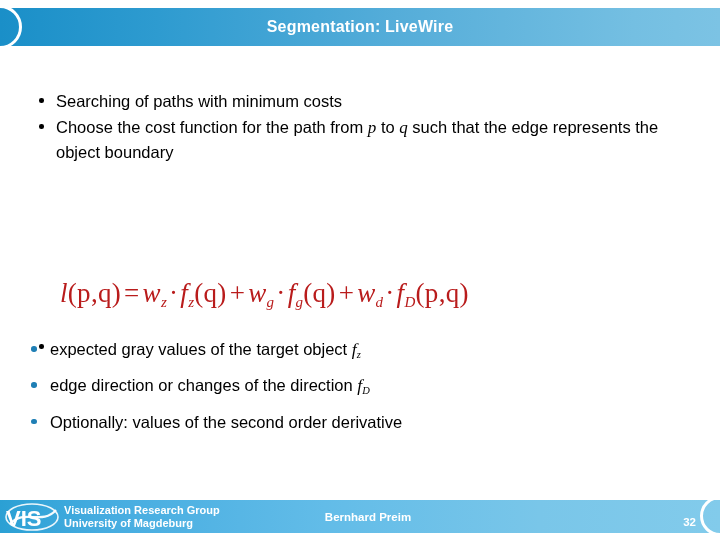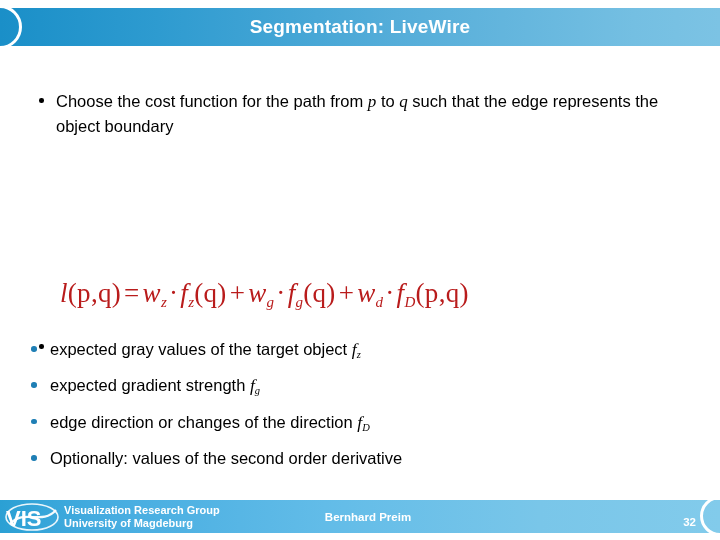--- a/index.html
+++ b/index.html
@@ -34,21 +34,21 @@
     top: -3px;
     width: 44px;
     height: 44px;
     border: 3px solid #ffffff;
     border-radius: 50%;
     background: transparent;
     box-sizing: border-box;
   }
   .title-text {
     position: relative;
-    font-size: 19px;
+    font-size: 16px;
     font-weight: bold;
     color: #ffffff;
     letter-spacing: 0.2px;
     z-index: 3;
   }
 
   
   .content {
     position: absolute;
     left: 0;
@@ -242,43 +242,43 @@
 
   <div class="title-text">Segmentation: LiveWire</div>
 </div>
 
 <div class="content">
 
   <div class="block-top">
     <ul class="lvl1">
       <li>
         <span class="b1"></span>
+        <span>Searching of paths with minimum costs</span>
+      </li>
+      <li>
+        <span class="b1"></span>
         <span>Choose the cost function for the path from </span><i class="var">p</i><span> to </span><i class="var">q</i><span> such that the edge represents the object boundary</span>
       </li>
     </ul>
   </div>
 
   <div class="formula">
     <span>l</span><span class="paren">(p,q)</span><span class="op">=</span><span>w</span><sub>z</sub><span class="dot">·</span><span>f</span><sub>z</sub><span class="paren">(q)</span><span class="op">+</span><span>w</span><sub>g</sub><span class="dot">·</span><span>f</span><sub>g</sub><span class="paren">(q)</span><span class="op">+</span><span>w</span><sub>d</sub><span class="dot">·</span><span>f</span><sub>D</sub><span class="paren">(p,q)</span>
   </div>
 
   <div class="block-bottom">
     <ul class="lvl1">
       <li>
         <span class="b1"></span>
       </li>
     </ul>
     <ul class="lvl2">
       <li>
         <span class="b2"></span>
         <span>expected gray values of the target object </span><span class="fn"><span>f</span><sub>z</sub></span>
-      </li>
-      <li>
-        <span class="b2"></span>
-        <span>expected gradient strength </span><span class="fn"><span>f</span><sub>g</sub></span>
       </li>
       <li>
         <span class="b2"></span>
         <span>edge direction or changes of the direction </span><span class="fn"><span>f</span><sub>D</sub></span>
       </li>
       <li>
         <span class="b2"></span>
         <span>Optionally: values of the second order derivative</span>
       </li>
     </ul>

